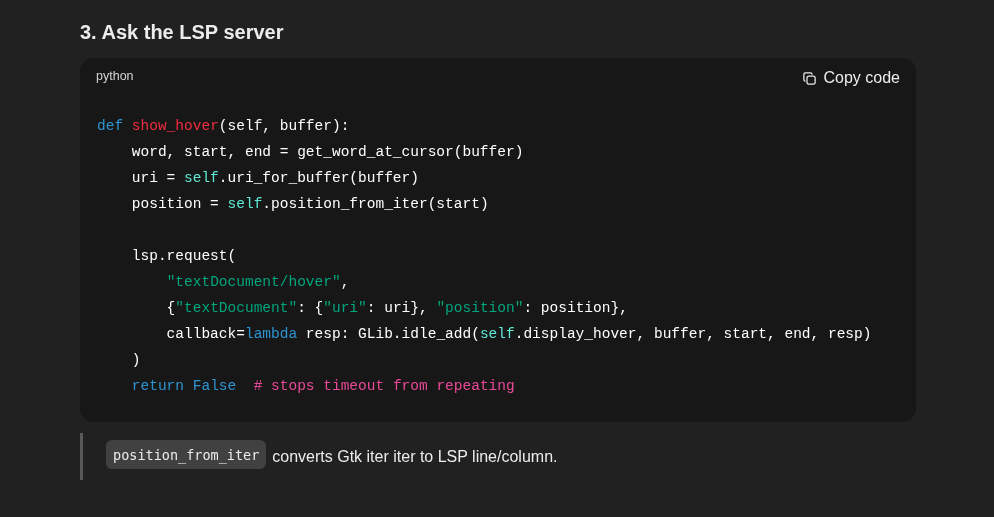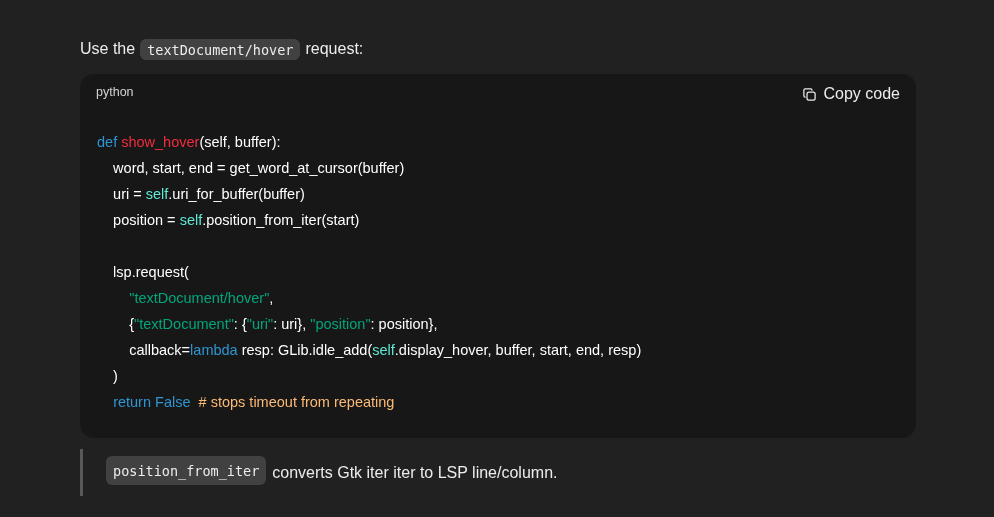--- a/index.html
+++ b/index.html
@@ -56,52 +56,52 @@
     background: none;
     border: none;
     color: #ececec;
     font-family: "Liberation Sans", sans-serif;
     font-size: 16px;
     cursor: pointer;
     padding: 0;
   }
   .copy-button svg { display: block; }
   .code-pre {
-    font-family: Liberation Sans, sans-serif;
+    font-family: Liberation Mono, monospace;
     font-size: 14.5px;
     line-height: 26px;
     padding: 16px 16px 23px 17px;
     white-space: pre;
     color: #ffffff;
   }
   .tok-p    { color: #ffffff; }
   .tok-kw   { color: #2e95d3; }
   .tok-fn   { color: #f22c3d; }
   .tok-self { color: #5eead4; }
   .tok-str  { color: #00a67d; }
-  .tok-com  { color: #fdba74; }
+  .tok-com  { color: #ec4899; }
   .quote {
     margin-top: 11px;
     border-left: 3px solid #595959;
     padding: 7px 0 7px 23px;
     font-size: 16px;
     line-height: 24px;
     color: #ececec;
     display: flex;
     align-items: center;
   }
   .quote .inline-code { margin: 0 6px 4px 0; }
 </style>
 </head>
 <body>
 
 <div class="content">
 
+  <h3 class="section-heading">3. Ask the LSP server</h3>
 
-  <p class="intro"><span>Use the</span><code class="inline-code">textDocument/hover</code><span>request:</span></p>
 
   <div class="code-block">
     <div class="code-header">
       <span class="code-language">python</span>
       <button class="copy-button">
         <span>
             <svg width="15" height="15" viewBox="0 0 24 24" fill="none" stroke="#ececec" stroke-width="2" stroke-linecap="round" stroke-linejoin="round">
               <rect x="8" y="8" width="13" height="13" rx="3"></rect>
               <path d="M5 16c-1.1 0-2-.9-2-2V5c0-1.1.9-2 2-2h9c1.1 0 2 .9 2 2"></path>
             </svg>

